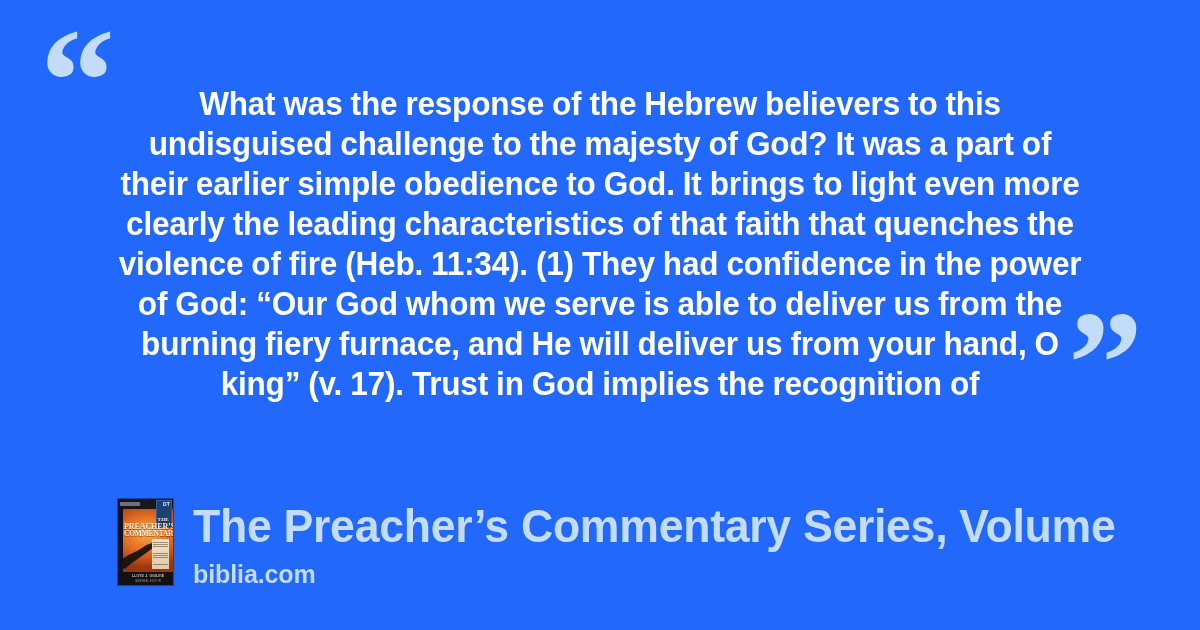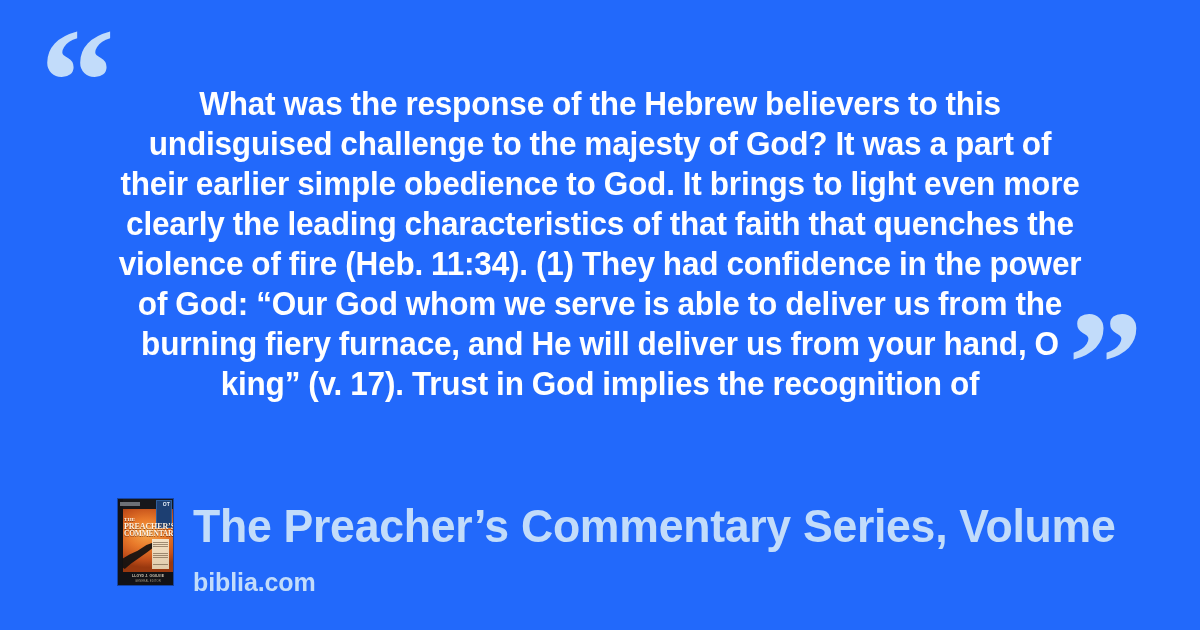--- a/index.html
+++ b/index.html
@@ -117,21 +117,21 @@
     font-size: 5px;
     font-weight: 700;
     color: #e9f1fb;
     font-family: "Liberation Sans", sans-serif;
     letter-spacing: 0.2px;
   }
   .bc-title {
     position: absolute;
     left: 6px; top: 17px;
     width: 45px;
-    text-align: left;
+    text-align: right;
     color: #fdf3e2;
     font-family: "Liberation Serif", serif;
     font-weight: 700;
     line-height: 7px;
     text-shadow: 0 0.5px 0.5px rgba(80,25,0,0.6);
   }
   .bc-title .t1 { display:block; font-size: 5px; letter-spacing: 0.3px; }
   .bc-title .t2 { display:block; font-size: 8px; letter-spacing: -0.1px; }
   .bc-title .t3 { display:block; font-size: 7.5px; letter-spacing: -0.2px; }
   .bc-hand {
@@ -199,21 +199,21 @@
     transform: scaleX(0.97);
     transform-origin: left center;
   }
   #source-site {
     color: #C2DCFA;
     font-family: "Liberation Sans Narrow", "Liberation Sans", sans-serif;
     font-weight: 700;
     font-size: 25px;
     line-height: 28px;
     letter-spacing: -0.1px;
-    margin-top: 16px;
+    margin-top: 8px;
     white-space: nowrap;
   }
 </style>
 </head>
 <body>
 
 <div id="card" style="background: rgb(34, 105, 251);">
 
   <div class="quote-mark" id="quote-open" style="color: rgb(194, 220, 250);">“</div>
 

